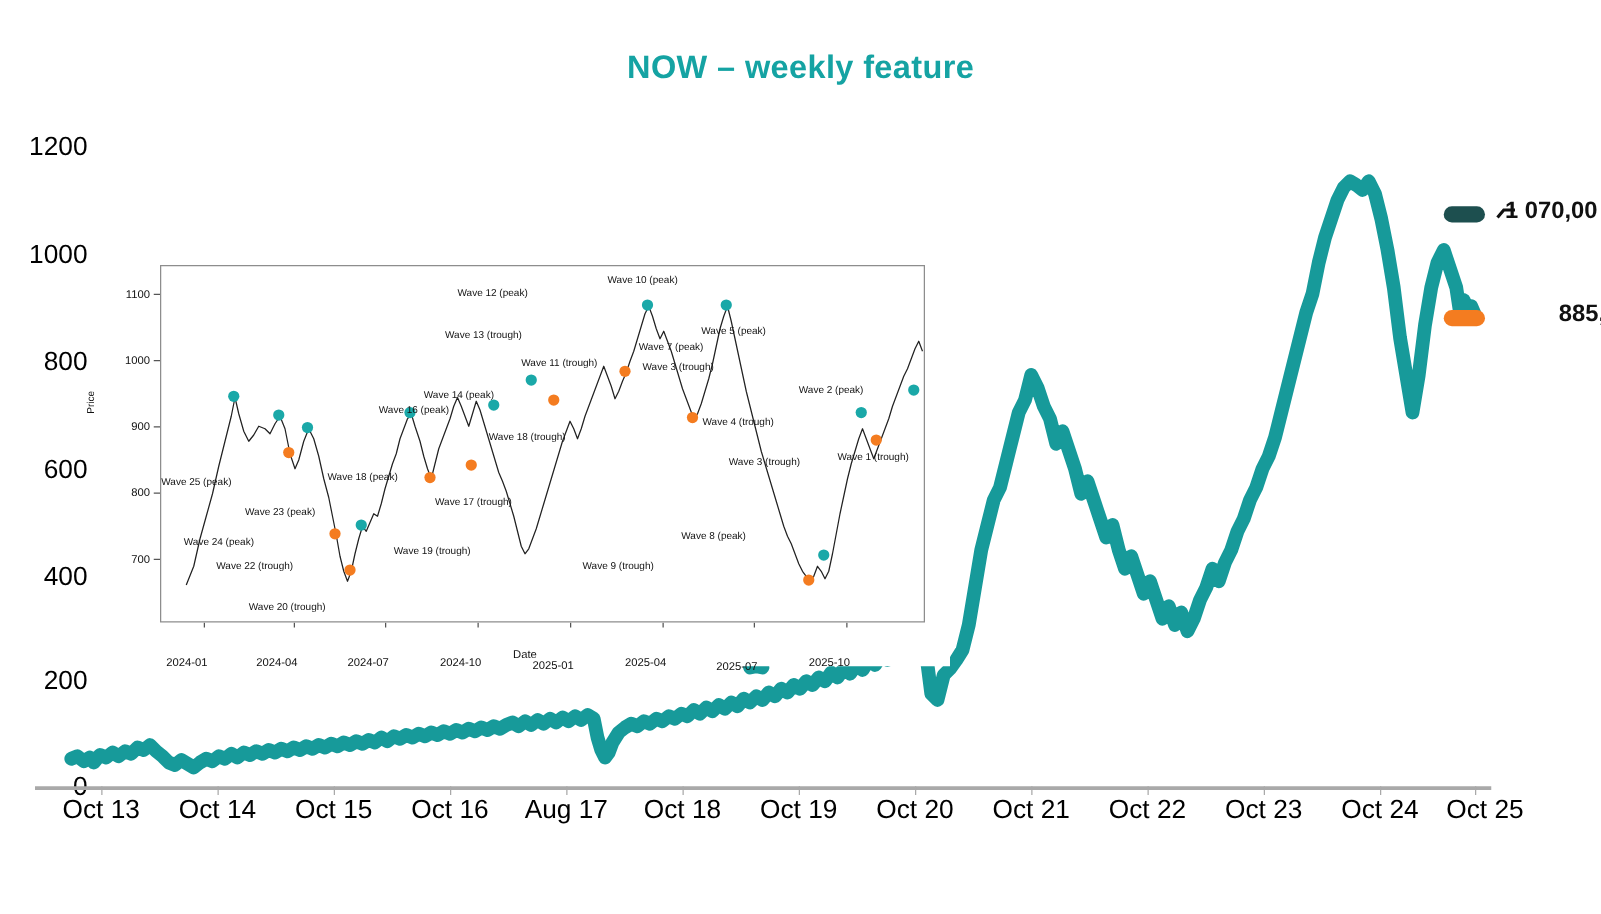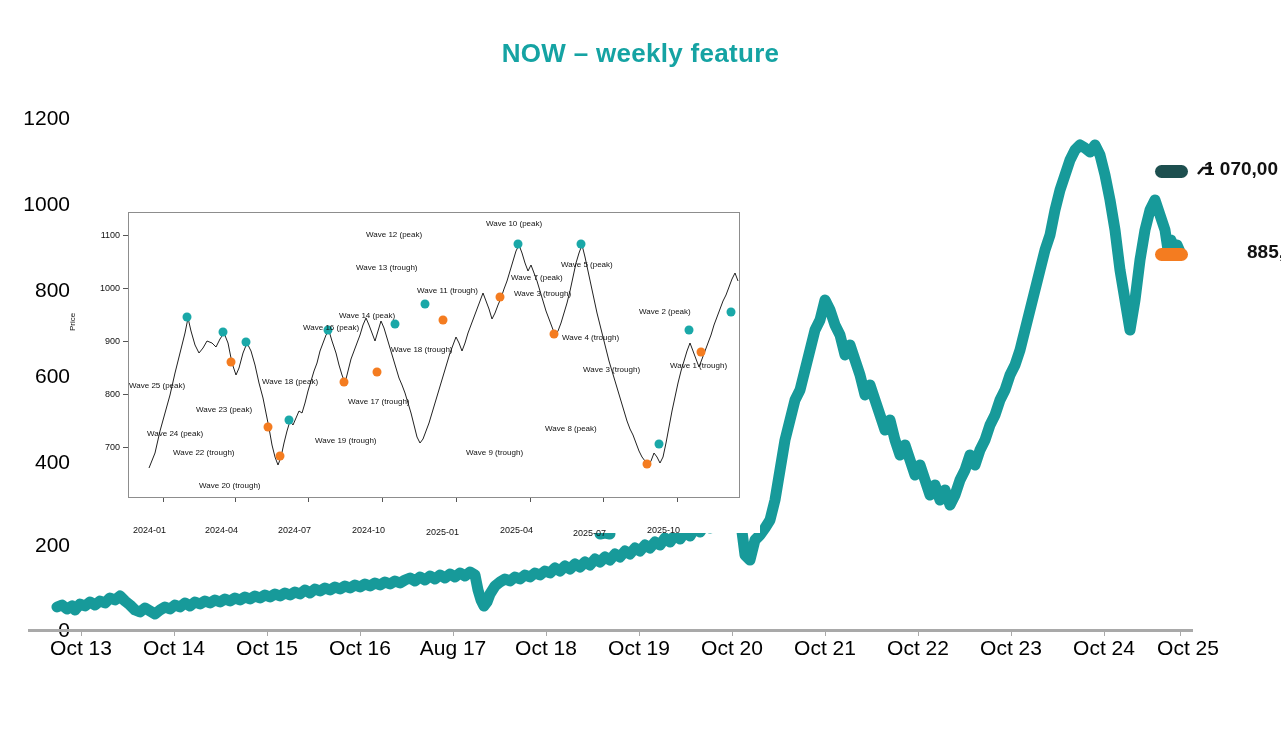--- a/index.html
+++ b/index.html
@@ -156,20 +156,21 @@
   <rect x="5" y="15" width="33" height="13" rx="6.5" fill="#1d4f4f"></rect>
   <path d="M48,24 L53,18 L62,18" fill="none" stroke="#111" stroke-width="2.5"></path>
   <rect x="5" y="98" width="33" height="13" rx="6.5" fill="#f47c20"></rect>
 </svg>
 <div class="price-tag" style="left:1204px;top:158px;">1 070,00</div>
 <div class="price-tag" style="left:1208px;top:241px;margin-left:39px;">885,00</div>
 
 <div id="inset">
 
   <div id="inset-ylabel">Price</div>
+  <div id="inset-xlabel">Date</div>
 
   <div class="inset-ytick-label" style="left:0;top:67px;">1100</div>
   <div class="inset-ytick" style="left:43px;top:72px;"></div>
   <div class="inset-ytick-label" style="left:0;top:120px;">1000</div>
   <div class="inset-ytick" style="left:43px;top:125px;"></div>
   <div class="inset-ytick-label" style="left:0;top:173px;">900</div>
   <div class="inset-ytick" style="left:43px;top:178px;"></div>
   <div class="inset-ytick-label" style="left:0;top:226px;">800</div>
   <div class="inset-ytick" style="left:43px;top:231px;"></div>
   <div class="inset-ytick-label" style="left:0;top:279px;">700</div>

